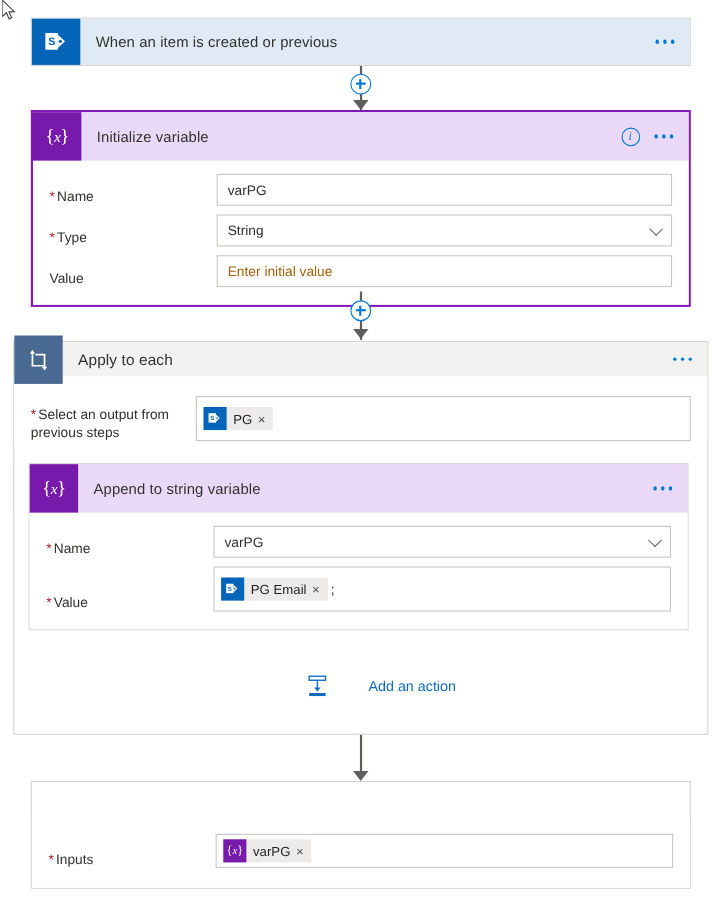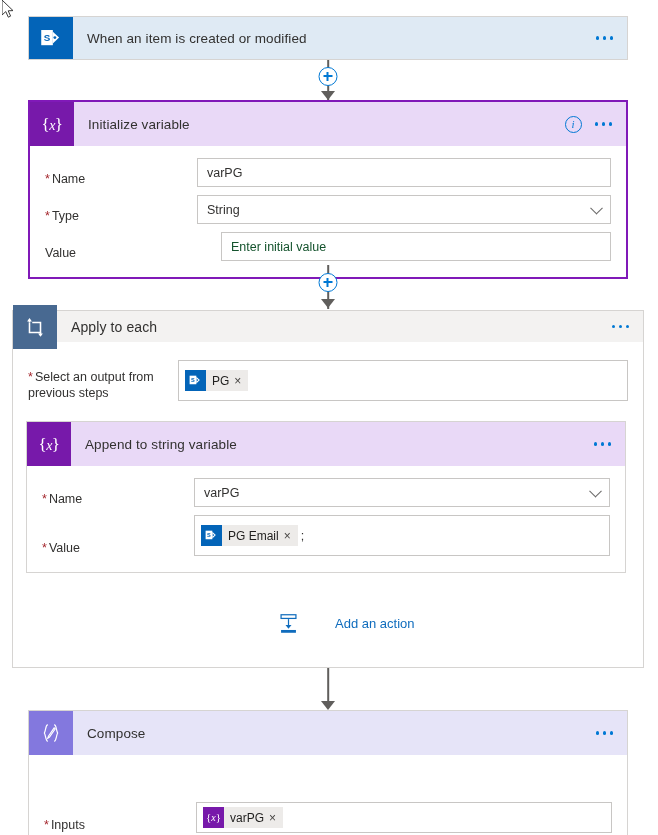--- a/index.html
+++ b/index.html
@@ -47,21 +47,21 @@
   .field-label {
     font-size: 12.5px; color: #323130; padding-top: 7px;
     width: 152px; flex: 0 0 152px; line-height: 1.28;
   }
   .req { color: #a4262c; margin-right: 2px; }
   .field-ctrl {
     flex: 1 1 auto; min-height: 29px; border: 1px solid #c8c6c4;
     background: #fff; display: flex; align-items: center;
     padding: 0 9px; font-size: 12.5px; color: #323130; position: relative;
   }
-  .field-ctrl.placeholder { color: #14532d; margin-left: 24px; }
+  .field-ctrl.placeholder { color: #a16207; }
   .chev {
     position: absolute; right: 9px; top: 50%; width: 9px; height: 9px;
     border-right: 1.4px solid #6b6a69; border-bottom: 1.4px solid #6b6a69;
     transform: translateY(-70%) rotate(45deg);
   }
 
   
   .token {
     display: inline-flex; align-items: center; background: #edebe9;
     height: 21px; font-size: 12px; color: #201f1e; margin-right: 3px;
@@ -130,21 +130,21 @@
   <div class="card" id="triggerCard" style="left:28px; top:16px; width:600px; height:44px; border:1px solid #d6d4d2;">
     <div class="card-header" style="background:#dfeaf4; height:42px;">
       <div class="hdr-icon sp-ico" style="background:#0364b8; height:42px;">
         <svg width="25" height="25" viewBox="0 0 28 28">
           <rect x="2.5" y="4.5" width="13" height="17" fill="#ffffff"></rect>
           <text x="9" y="17" font-family="Liberation Sans, sans-serif" font-size="11" font-weight="bold" fill="#0364b8" text-anchor="middle">S</text>
           <path d="M15.5 6.5 L22.5 13 L15.5 19.5 Z" fill="#ffffff"></path>
           <circle cx="17.8" cy="13" r="1.6" fill="#0364b8"></circle>
         </svg>
       </div>
-      <div class="hdr-title">When an item is created or modified</div>
+      <div class="hdr-title">When an item is created or previous</div>
       <div class="hdr-right">
         <div class="ellipsis">
           <i></i>
             <i></i>
             <i></i>
         </div>
       </div>
     </div>
   </div>
 
@@ -300,37 +300,20 @@
       <span class="aa-label">Add an action</span>
     </div>
   </div>
 
   <div class="conn" style="top:668px; height:46px;">
     <div class="conn-line" style="top:0; height:37px;"></div>
     <div class="arrow-head" style="top:33px;"></div>
   </div>
 
   <div class="card" id="composeCard" style="left:28px; top:710px; width:600px; border:1px solid #d6d4d2;">
-    <div class="card-header" style="background:#e6e4f8;">
-      <div class="hdr-icon purple-mid">
-        <svg width="24" height="24" viewBox="0 0 26 26">
-          <path d="M9.5 4 C7 4.6 7.6 9.6 5.8 13 C7.6 16.4 7 21.4 9.5 22" fill="none" stroke="#ffffff" stroke-width="1.3"></path>
-          <path d="M16.5 4 C19 4.6 18.4 9.6 20.2 13 C18.4 16.4 19 21.4 16.5 22" fill="none" stroke="#ffffff" stroke-width="1.3"></path>
-          <path d="M16.4 7.4 L10.2 16.4 L9.4 18.8 L11.4 17.4 L17.6 8.4 Z" fill="none" stroke="#ffffff" stroke-width="1.2"></path>
-        </svg>
-      </div>
-      <div class="hdr-title">Compose</div>
-      <div class="hdr-right">
-        <div class="ellipsis">
-          <i></i>
-            <i></i>
-            <i></i>
-        </div>
-      </div>
-    </div>
     <div class="card-body" style="padding:14px 15px 18px 15px;margin-top:33px;">
       <div class="field-row">
         <div class="field-label" style="padding-top:6px;">
           <span class="req">*</span><span>Inputs</span>
         </div>
         <div class="field-ctrl" style="height:31px; padding:0 6px;">
           <span class="token">
             <span class="tok-ico" style="background:#7719aa;">
               <span style="color:#fff;font-size:11px;font-family:'Liberation Serif',serif;line-height:1;">{<i style="font-size:10px;">x</i>}</span>
             </span>

